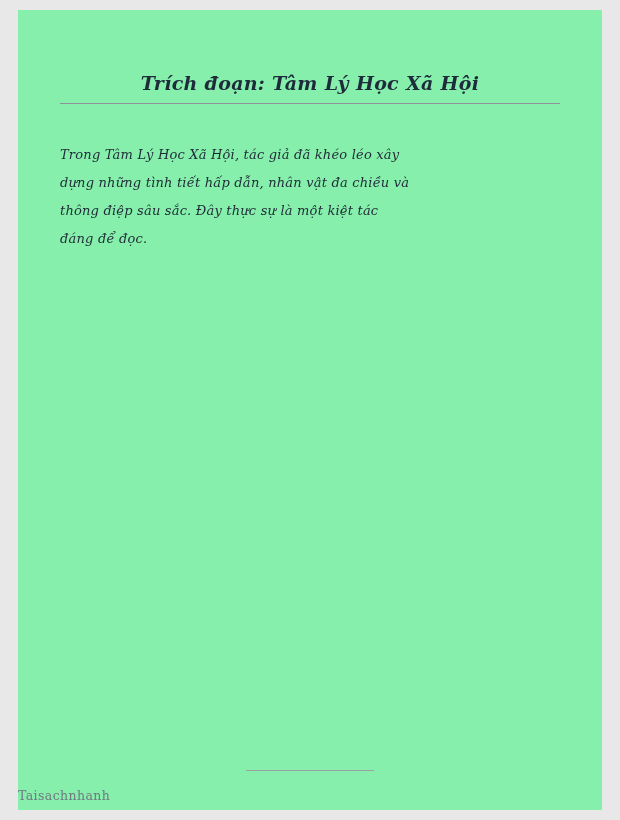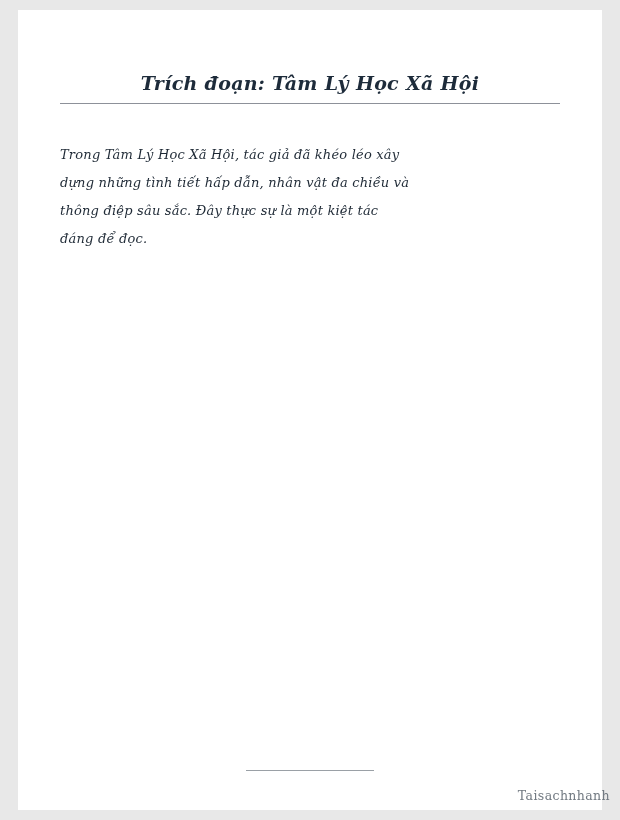--- a/index.html
+++ b/index.html
@@ -12,21 +12,21 @@
     background: #e8e8e8;
     font-family: "DejaVu Serif", serif;
     overflow: hidden;
   }
   .page {
     position: absolute;
     left: 18px;
     top: 10px;
     width: 584px;
     height: 800px;
-    background: #ffffff;
+    background: #86efac;
     box-sizing: border-box;
   }
   .doc-title {
     position: absolute;
     left: 0;
     top: 62px;
     width: 584px;
     text-align: center;
     font-family: "DejaVu Serif", serif;
     font-style: italic;
@@ -62,21 +62,21 @@
     top: 760px;
     width: 128px;
     height: 1px;
     background: #9aa0a6;
   }
   .footer-text {
     position: absolute;
     left: 0;
     top: 778px;
     width: 592px;
-    text-align: right;
+    text-align: left;
     font-family: "DejaVu Serif", serif;
     font-size: 12.5px;
     color: #707880;
     letter-spacing: 0.4px;
   }
 </style>
 </head>
 <body>
 
 <div class="page">

